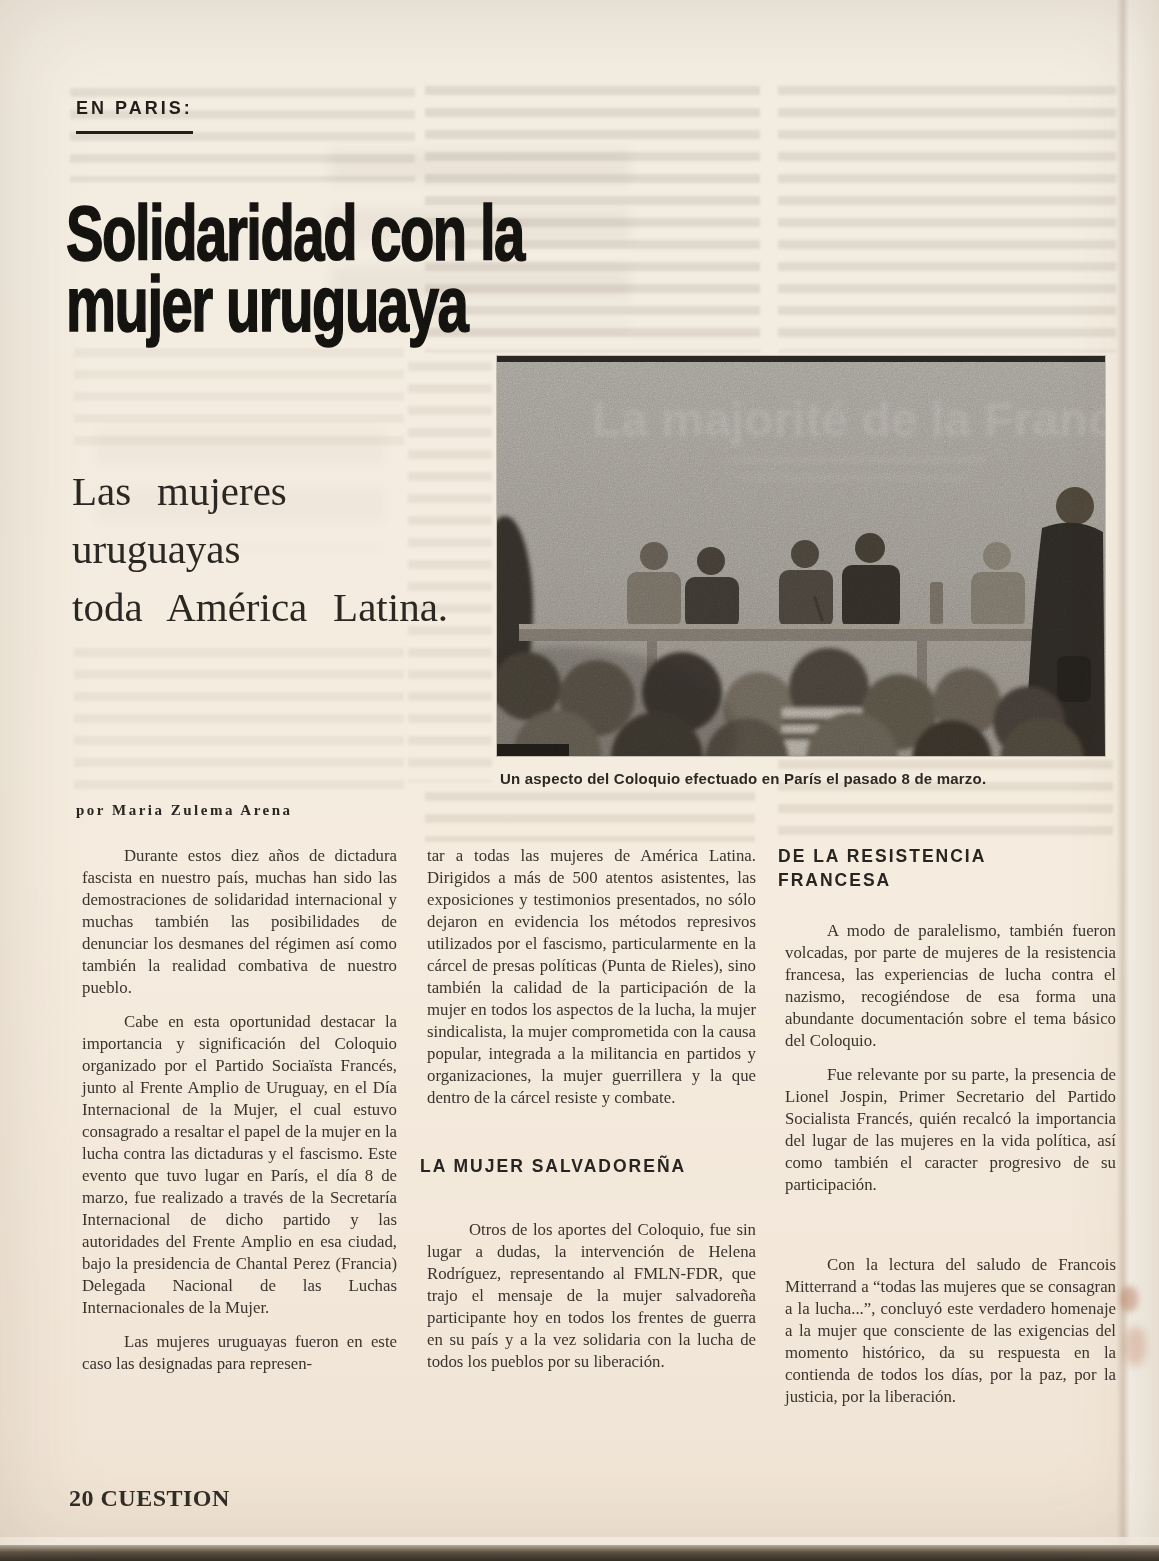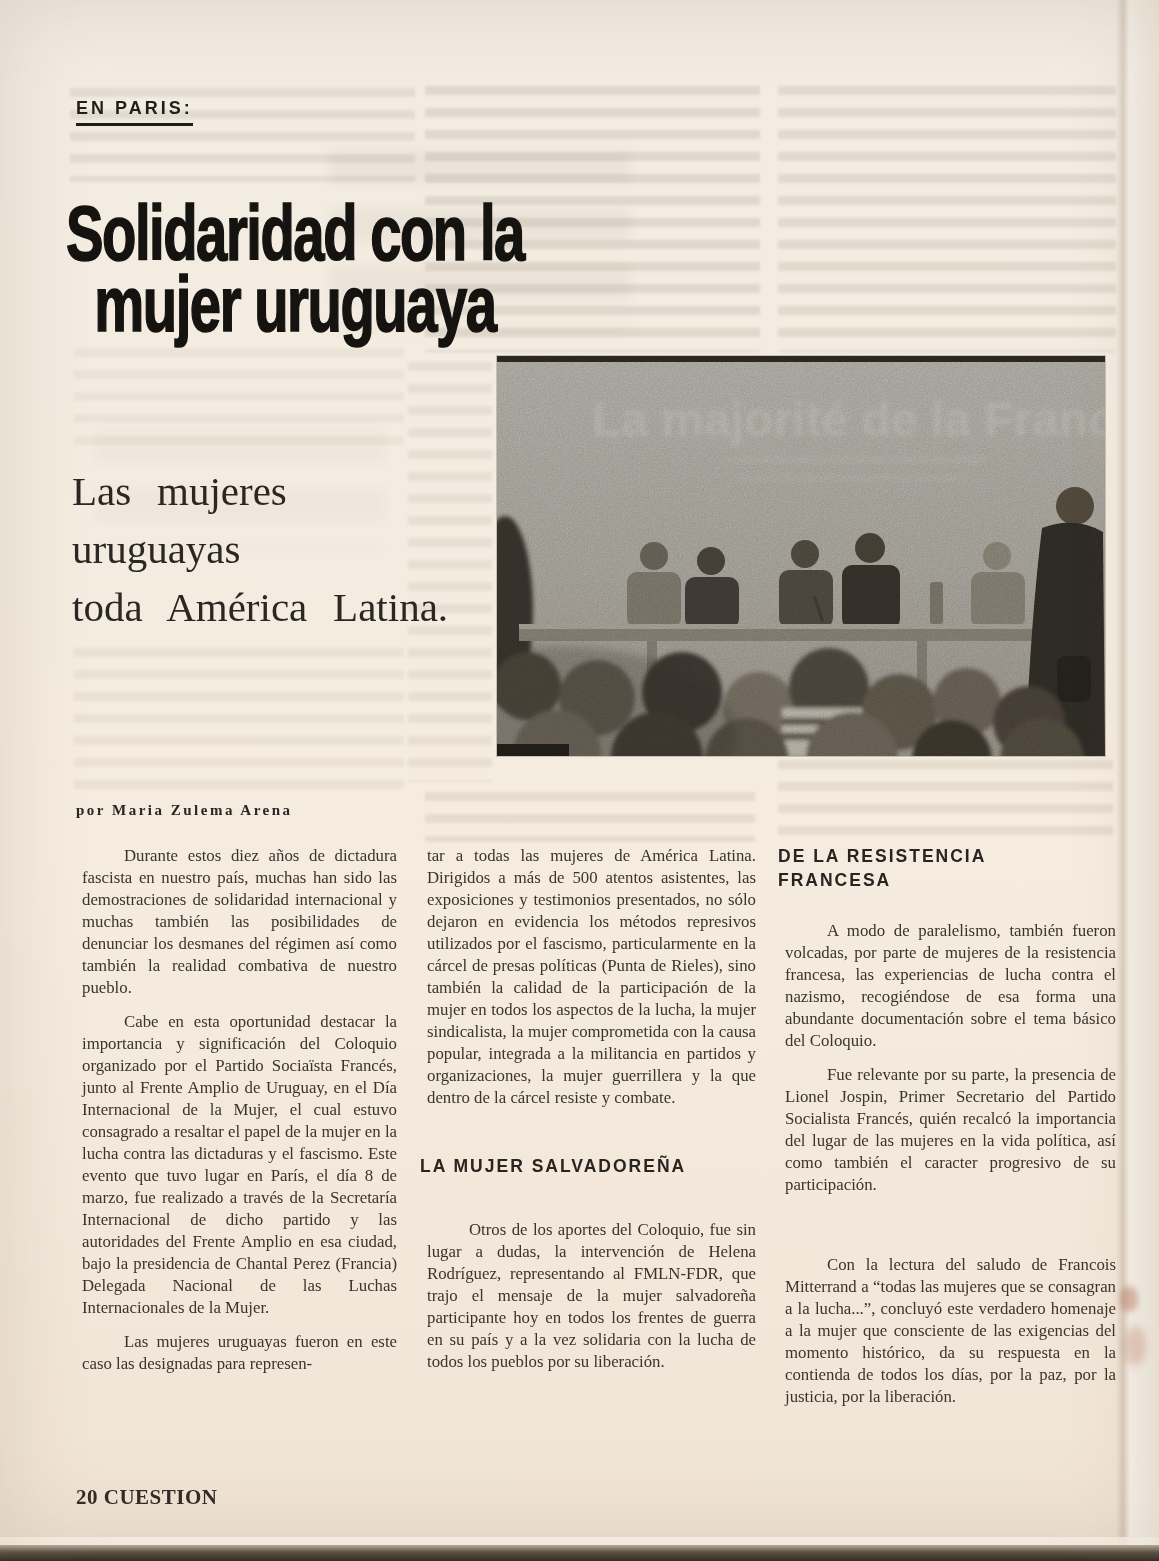--- a/index.html
+++ b/index.html
@@ -21,23 +21,23 @@
     background-image:repeating-linear-gradient(to bottom,
       rgba(95,82,66,.55) 0px,rgba(95,82,66,.55) 34px,
       rgba(95,82,66,0) 34px,rgba(95,82,66,0) 58px);
     filter:blur(6px);
   }
   
   .kicker{
     position:absolute;left:76px;top:98px;
     font-family:"Liberation Sans",sans-serif;font-weight:700;
     font-size:18px;letter-spacing:3px;color:#221f1b;
-    border-bottom:3px solid #221f1b;padding-bottom:4px;
-  }
-  .headline{position:absolute;left:66px;top:198px;margin:0;color:#151310;text-align:center;}
+    border-bottom:3px solid #221f1b;padding-bottom:12px;
+  }
+  .headline{position:absolute;left:66px;top:198px;margin:0;color:#151310;}
   .headline .hl{
     display:block;font-family:"Liberation Sans",sans-serif;font-weight:700;
     font-size:77px;line-height:.92;letter-spacing:-2px;
     transform:scaleX(.73);transform-origin:0 0;
     -webkit-text-stroke:1.6px #151310;white-space:nowrap;
   }
   .subhead{
     position:absolute;left:72px;top:462px;width:400px;
     font-size:41px;line-height:58px;color:#2b2722;word-spacing:.38em;
   }
@@ -66,22 +66,22 @@
   #col3{left:778px;width:338px;}
   .sechead{
     font-family:"Liberation Sans",sans-serif;font-weight:700;
     font-size:17.5px;letter-spacing:2px;color:#282420;
     text-align:left;line-height:1.35;
   }
   #col2 .sechead{margin:46px 0 40px 0;}
   #col3 .sechead{margin:0 0 28px 0;}
   #col3 p.gap{margin-top:58px;}
   .footer{
-    position:absolute;left:76px;top:1485px;
-    font-weight:700;font-size:21px;letter-spacing:.5px;color:#312c26;
+    position:absolute;left:69px;top:1485px;
+    font-weight:700;font-size:24px;letter-spacing:.5px;color:#312c26;
   }
   
   .page-crease{
     position:absolute;left:1116px;top:0;width:14px;height:1561px;
     background:linear-gradient(to right,rgba(130,110,85,0),rgba(130,110,85,.22),rgba(255,253,248,.55));
   }
   .page-edge-sliver{
     position:absolute;left:1130px;top:0;width:29px;height:1561px;
     background:linear-gradient(to right,#f6f1e8,#f2ebdf);
   }
@@ -197,20 +197,21 @@
         <circle cx="545" cy="404" r="42" fill="#605849"></circle>
       </g>
 
       <rect x="0" y="0" width="608" height="6" fill="#35312b"></rect>
       <rect x="0" y="388" width="72" height="12" fill="#23201c"></rect>
       <ellipse cx="60" cy="380" rx="180" ry="90" fill="#3a352e" opacity=".25" filter="url(#b4)"></ellipse>
 
       <rect width="608" height="400" filter="url(#gr)" opacity=".22"></rect>
     </svg>
   </figure>
+  <div class="caption">Un aspecto del Coloquio efectuado en París el pasado 8 de marzo.</div>
 
   <div class="byline">por Maria Zulema Arena</div>
 
   <div class="col" id="col1">
     <p class="ind">Durante estos diez años de dictadura fascista en nuestro país, muchas han sido las demostraciones de solidaridad internacional y muchas también las posibilidades de denunciar los desmanes del régimen así como también la realidad combativa de nuestro pueblo.</p>
     <p class="ind">Cabe en esta oportunidad destacar la importancia y significación del Coloquio organizado por el Partido Sociaïsta Francés, junto al Frente Amplio de Uruguay, en el Día Internacional de la Mujer, el cual estuvo consagrado a resaltar el papel de la mujer en la lucha contra las dictaduras y el fascismo. Este evento que tuvo lugar en París, el día 8 de marzo, fue realizado a través de la Secretaría Internacional de dicho partido y las autoridades del Frente Amplio en esa ciudad, bajo la presidencia de Chantal Perez (Francia) Delegada Nacional de las Luchas Internacionales de la Mujer.</p>
     <p class="ind">Las mujeres uruguayas fueron en este caso las designadas para represen-</p>
   </div>
 
   <div class="col" id="col2">

